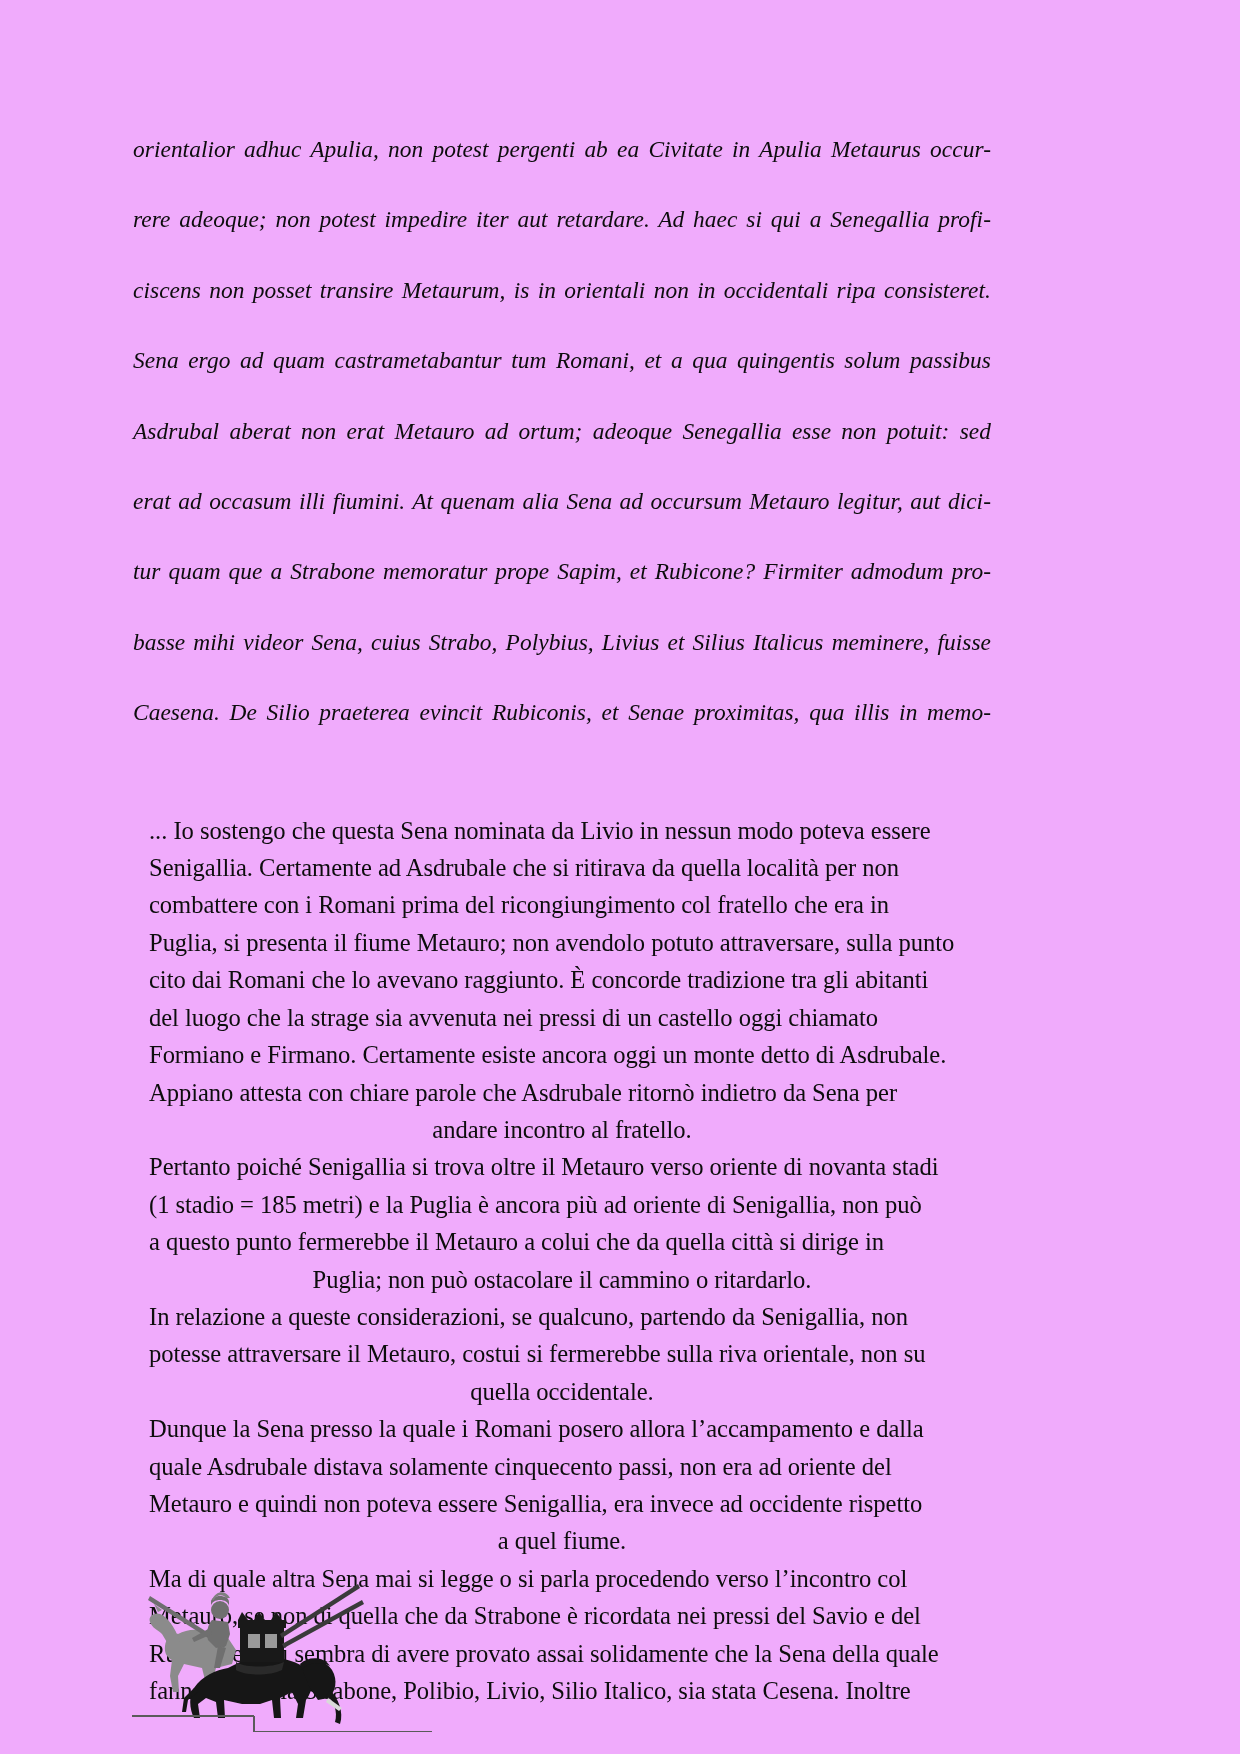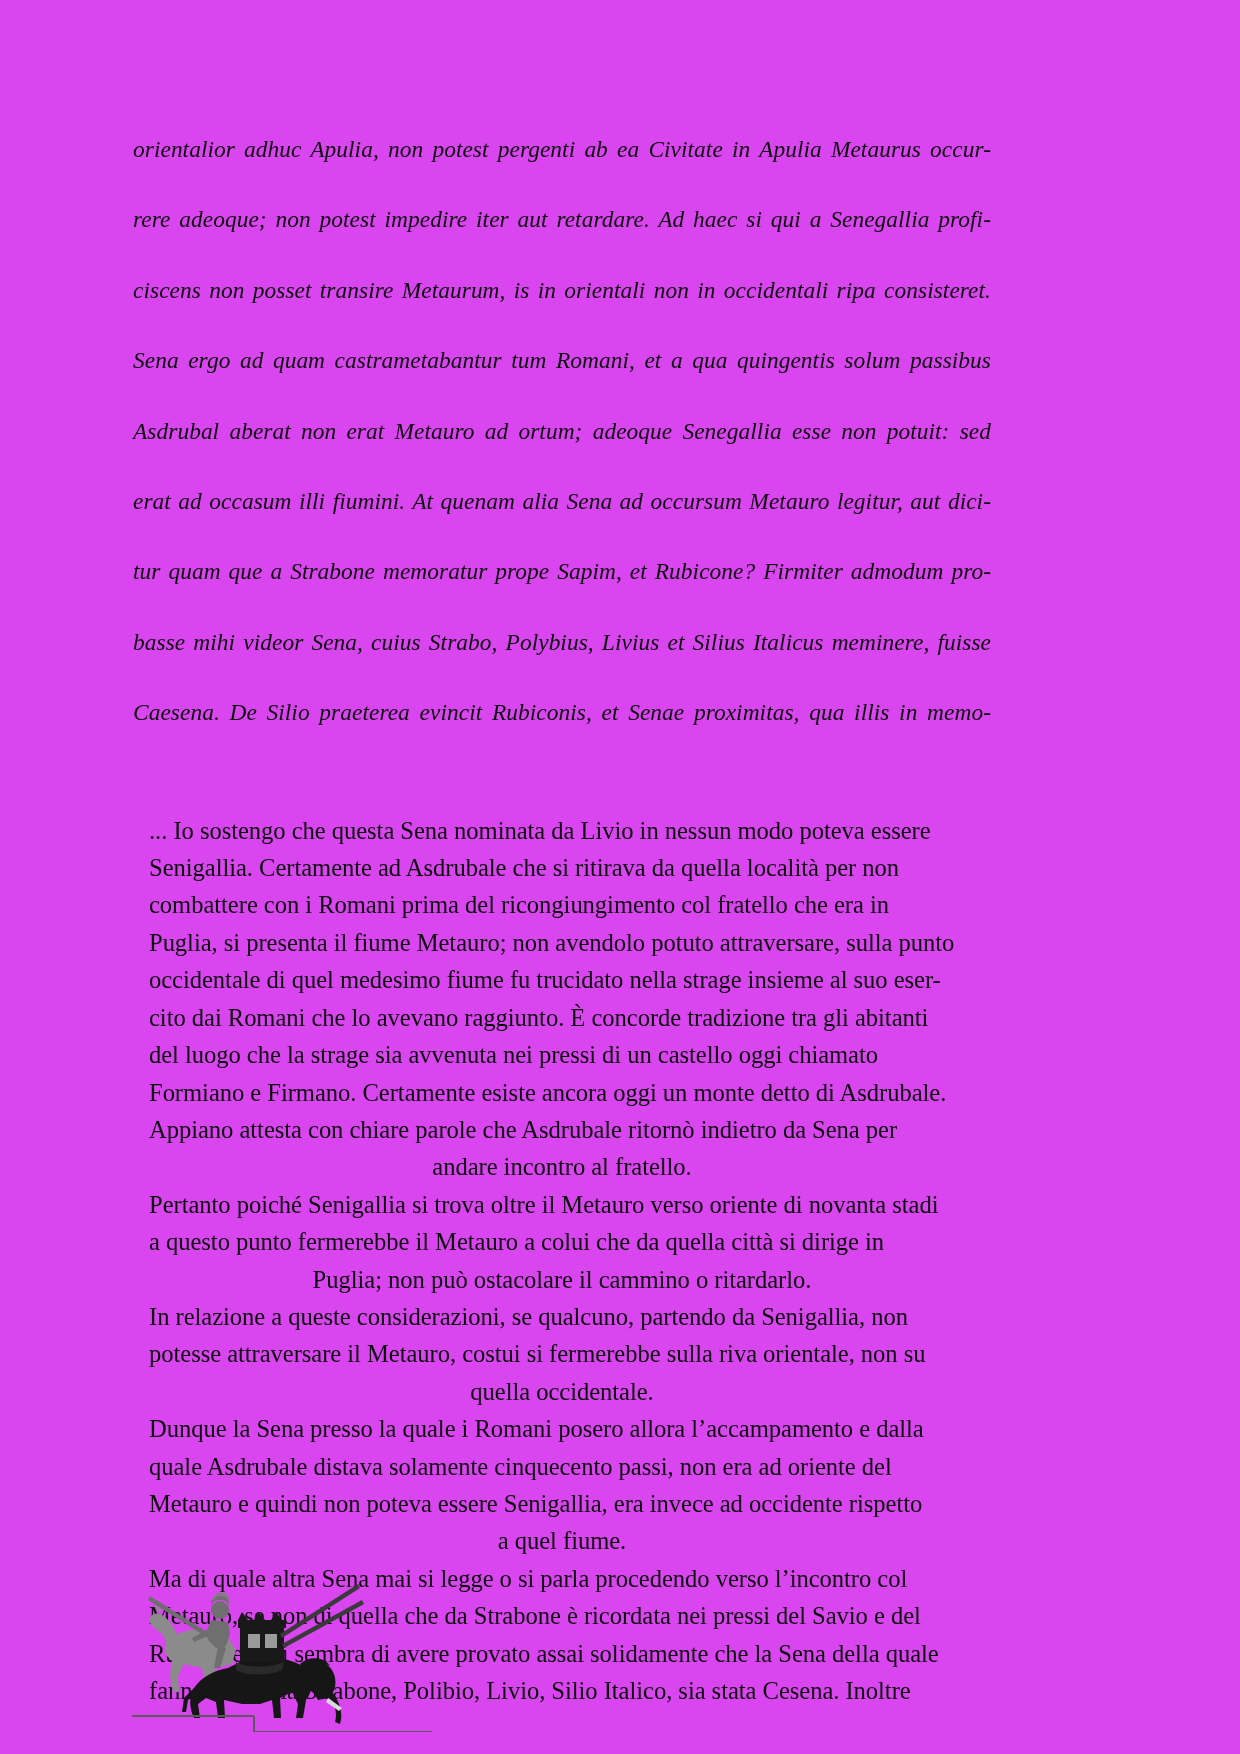--- a/index.html
+++ b/index.html
@@ -12,21 +12,21 @@
     height: 1754px;
     position: relative;
     overflow: hidden;
     font-family: "Liberation Serif", "DejaVu Serif", serif;
     color: #0d0d0d;
   }
 
   .page {
     position: absolute;
     inset: 0;
-    background: #d946ef;
+    background: #f0abfc;
     text-decoration: underline;
   }
 
   .content {
     position: absolute;
     left: 133px;
     top: 132px;
     width: 858px;
   }
 
@@ -117,27 +117,27 @@
         <div class="jline">Caesena. De Silio praeterea evincit Rubiconis, et Senae proximitas, qua illis in memo-</div>
       </div>
 
     <div class="gap-between-blocks"></div>
 
     <div class="ital-block" id="italian-block">
         <div class="jline">... Io sostengo che questa Sena nominata da Livio in nessun modo poteva essere</div>
         <div class="jline">Senigallia. Certamente ad Asdrubale che si ritirava da quella località per non</div>
         <div class="jline">combattere con i Romani prima del ricongiungimento col fratello che era in</div>
         <div class="jline">Puglia, si presenta il fiume Metauro; non avendolo potuto attraversare, sulla punto</div>
-        <div class="jline">occidentale di quel medesimo fiume fu trucidato nella strage insieme al suo eser-</div>
         <div class="jline">cito dai Romani che lo avevano raggiunto. È concorde tradizione tra gli abitanti</div>
         <div class="jline">del luogo che la strage sia avvenuta nei pressi di un castello oggi chiamato</div>
         <div class="jline">Formiano e Firmano. Certamente esiste ancora oggi un monte detto di Asdrubale.</div>
         <div class="jline">Appiano attesta con chiare parole che Asdrubale ritornò indietro da Sena per</div>
         <div class="lastline">andare incontro al fratello.</div>
         <div class="jline">Pertanto poiché Senigallia si trova oltre il Metauro verso oriente di novanta stadi</div>
+        <div class="jline">(1 stadio = 185 metri) e la Puglia è ancora più ad oriente di Senigallia, non può</div>
         <div class="jline">a questo punto fermerebbe il Metauro a colui che da quella città si dirige in</div>
         <div class="lastline">Puglia; non può ostacolare il cammino o ritardarlo.</div>
         <div class="jline">In relazione a queste considerazioni, se qualcuno, partendo da Senigallia, non</div>
         <div class="jline">potesse attraversare il Metauro, costui si fermerebbe sulla riva orientale, non su</div>
         <div class="lastline">quella occidentale.</div>
         <div class="jline">Dunque la Sena presso la quale i Romani posero allora l’accampamento e dalla</div>
         <div class="jline">quale Asdrubale distava solamente cinquecento passi, non era ad oriente del</div>
         <div class="jline">Metauro e quindi non poteva essere Senigallia, era invece ad occidente rispetto</div>
         <div class="lastline">a quel fiume.</div>
         <div class="jline">Ma di quale altra Sena mai si legge o si parla procedendo verso l’incontro col</div>

